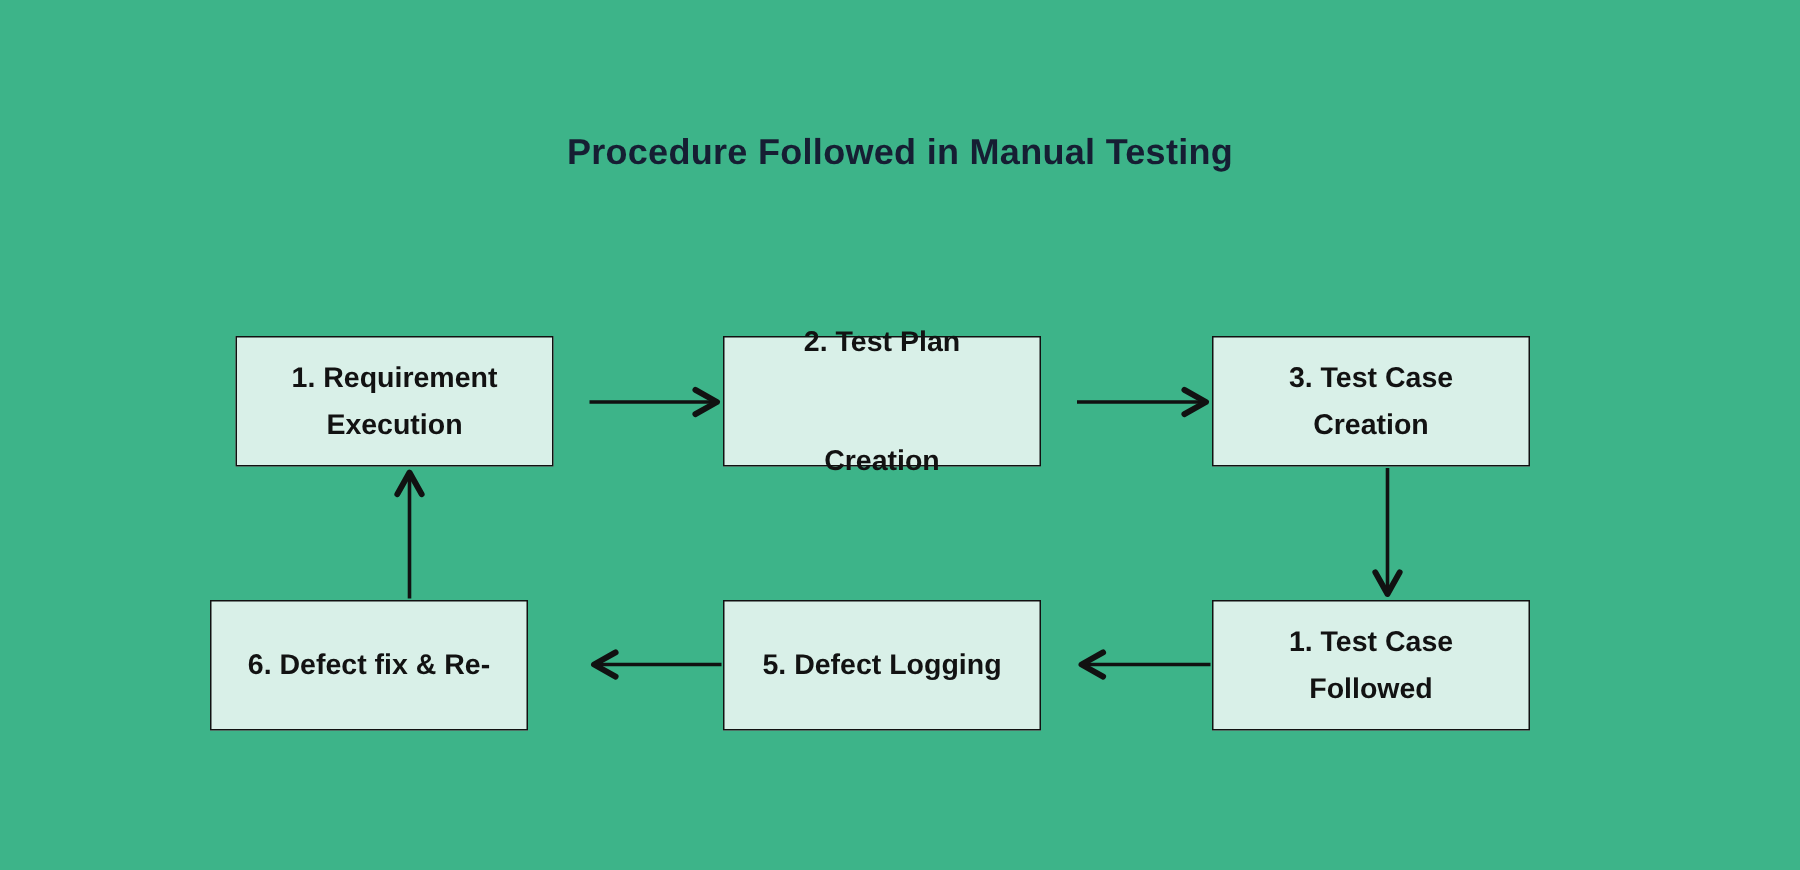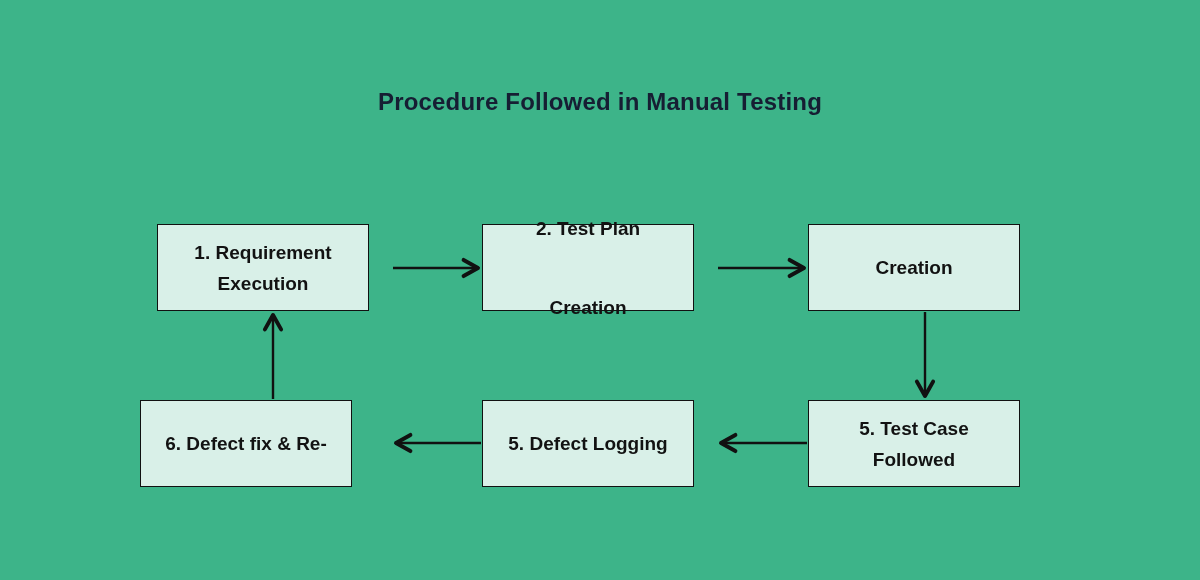--- a/index.html
+++ b/index.html
@@ -88,25 +88,26 @@
     <span class="ln">1. Requirement</span>
     <span class="ln">Execution</span>
   </div>
 
   <div class="step pos-2">
     <span class="ln">2. Test Plan</span>
     <span class="ln">Creation</span>
   </div>
 
   <div class="step pos-3">
+    <span class="ln">3. Test Case</span>
     <span class="ln">Creation</span>
   </div>
 
   <div class="step pos-4">
-    <span class="ln">5. Test Case</span>
+    <span class="ln">1. Test Case</span>
     <span class="ln">Followed</span>
   </div>
 
   <div class="step pos-5">
     <span class="ln">5. Defect Logging</span>
 
   </div>
 
   <div class="step pos-6">
     <span class="ln">6. Defect fix &amp; Re-</span>

